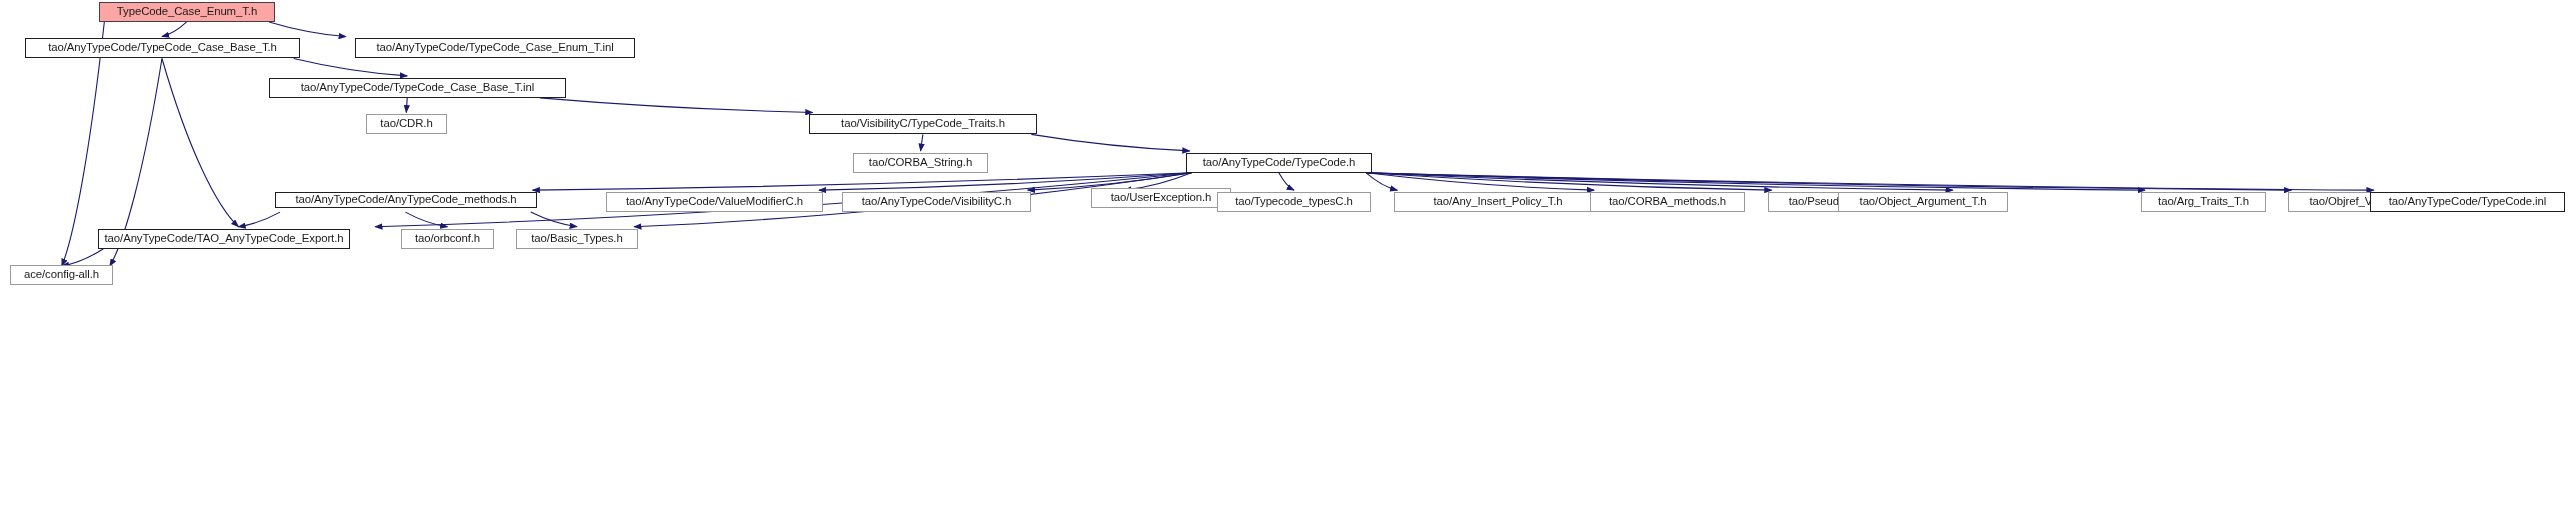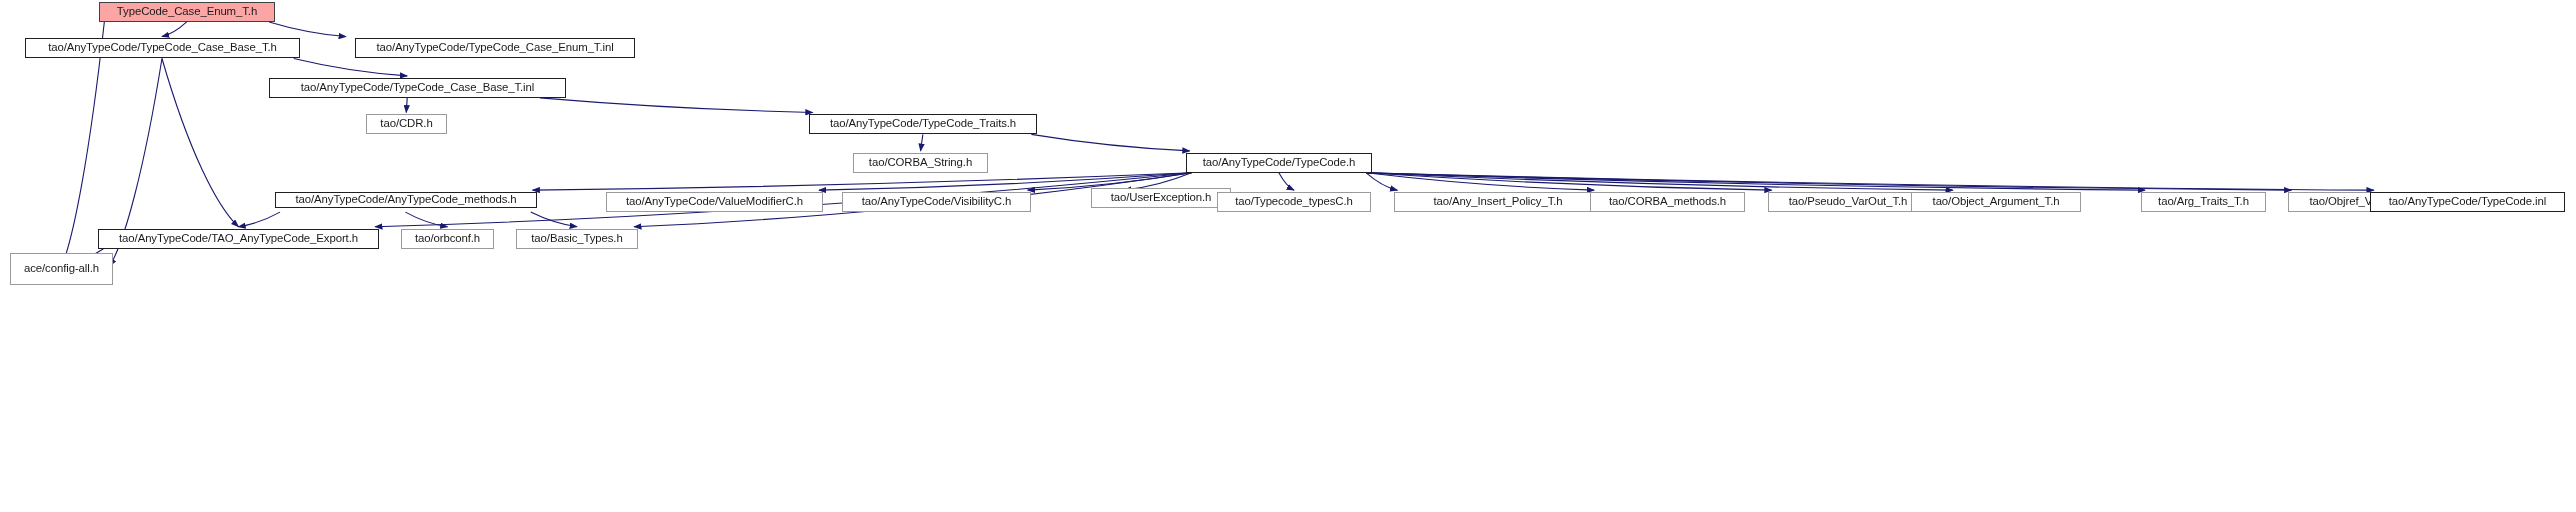--- a/index.html
+++ b/index.html
@@ -100,21 +100,21 @@
       <div class="node strong" style="left: 342px; top: 38px; width: 280px; height: 20px; margin-left: 13px;">
         <span class="node-label">tao/AnyTypeCode/TypeCode_Case_Enum_T.inl</span>
       </div>
       <div class="node strong" style="left: 269px; top: 78px; width: 297px; height: 20px;">
         <span class="node-label">tao/AnyTypeCode/TypeCode_Case_Base_T.inl</span>
       </div>
       <div class="node" style="left: 366px; top: 114px; width: 81px; height: 20px;">
         <span class="node-label">tao/CDR.h</span>
       </div>
       <div class="node strong" style="left: 809px; top: 114px; width: 228px; height: 20px;">
-        <span class="node-label">tao/AnyTypeCode/TypeCode_Traits.h</span>
+        <span class="node-label">tao/VisibilityC/TypeCode_Traits.h</span>
       </div>
       <div class="node" style="left: 853px; top: 153px; width: 135px; height: 20px;">
         <span class="node-label">tao/CORBA_String.h</span>
       </div>
       <div class="node strong" style="left: 1186px; top: 153px; width: 186px; height: 20px;">
         <span class="node-label">tao/AnyTypeCode/TypeCode.h</span>
       </div>
       <div class="node strong" style="left: 275px; top: 192px; width: 262px; height: 16px;">
         <span class="node-label">tao/AnyTypeCode/AnyTypeCode_methods.h</span>
       </div>
@@ -132,39 +132,39 @@
       </div>
       <div class="node" style="left: 1394px; top: 192px; width: 208px; height: 20px;">
         <span class="node-label">tao/Any_Insert_Policy_T.h</span>
       </div>
       <div class="node" style="left: 1590px; top: 192px; width: 155px; height: 20px;">
         <span class="node-label">tao/CORBA_methods.h</span>
       </div>
       <div class="node" style="left: 1768px; top: 192px; width: 160px; height: 20px;">
         <span class="node-label">tao/Pseudo_VarOut_T.h</span>
       </div>
-      <div class="node" style="left: 1911px; top: 192px; width: 170px; height: 20px;">
+      <div class="node" style="left: 1838px; top: 192px; width: 170px; height: 20px;">
         <span class="node-label">tao/Object_Argument_T.h</span>
       </div>
       <div class="node" style="left: 2141px; top: 192px; width: 125px; height: 20px;">
         <span class="node-label">tao/Arg_Traits_T.h</span>
       </div>
       <div class="node" style="left: 2288px; top: 192px; width: 154px; height: 20px;">
         <span class="node-label">tao/Objref_VarOut_T.h</span>
       </div>
       <div class="node strong" style="left: 2370px; top: 192px; width: 195px; height: 20px;">
         <span class="node-label">tao/AnyTypeCode/TypeCode.inl</span>
       </div>
-      <div class="node strong" style="left: 98px; top: 229px; width: 281px; height: 20px;">
+      <div class="node strong" style="left: 98px; top: 229px; width: 252px; height: 20px;">
         <span class="node-label">tao/AnyTypeCode/TAO_AnyTypeCode_Export.h</span>
       </div>
       <div class="node" style="left: 401px; top: 229px; width: 93px; height: 20px;">
         <span class="node-label">tao/orbconf.h</span>
       </div>
       <div class="node" style="left: 516px; top: 229px; width: 122px; height: 20px;">
         <span class="node-label">tao/Basic_Types.h</span>
       </div>
-      <div class="node" style="left: 10px; top: 253px; width: 103px; height: 32px;">
+      <div class="node" style="left: 10px; top: 265px; width: 103px; height: 20px;">
         <span class="node-label">ace/config-all.h</span>
       </div>
     </div>
 </div>
 
 
 </body></html>

